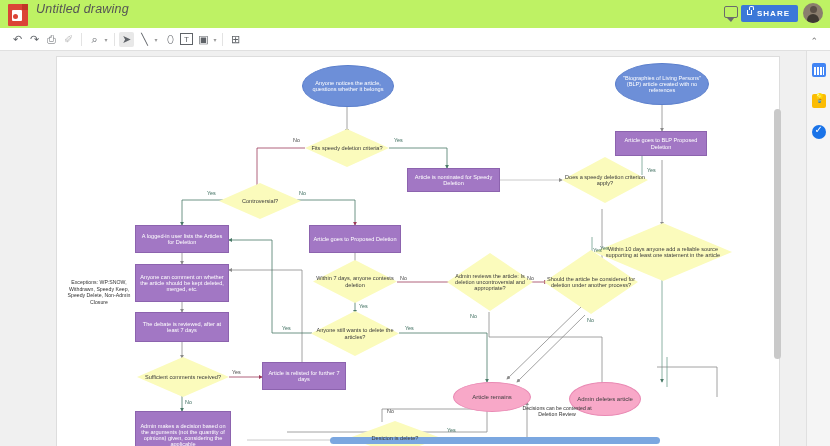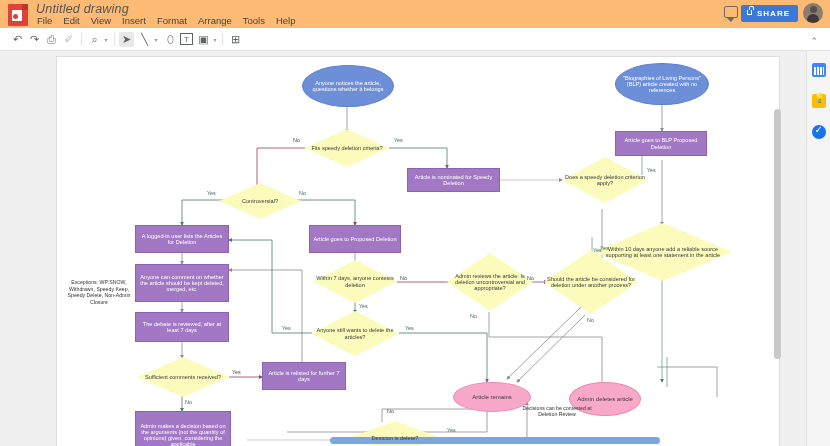--- a/index.html
+++ b/index.html
@@ -7,21 +7,21 @@
   html, body {
     margin: 0; padding: 0;
     width: 830px; height: 446px;
     overflow: hidden;
     background: #ffffff;
     font-family: "Liberation Sans", sans-serif;
   }
   #app { position: relative; width: 830px; height: 446px; background: #fff; }
 
   
-  .header { position: absolute; left: 0; top: 0; width: 830px; height: 28px; background: #fdba74; }
+  .header { position: absolute; left: 0; top: 0; width: 830px; height: 28px; background: #bef264; }
   .logo-icon {
     position: absolute; left: 8px; top: 4px; width: 20px; height: 22px;
     background: #db4437; border-radius: 1px;
   }
   .logo-icon::after {
     content: ""; position: absolute; left: 4px; top: 6px; width: 10px; height: 11px;
     background: #fff; border-radius: 1px;
   }
   .logo-icon::before {
     content: ""; position: absolute; right: 0; top: 0; width: 6px; height: 6px;
@@ -151,30 +151,20 @@
 </style>
 </head>
 <body>
 
 <div id="app">
 
   <div class="header">
     <div class="logo-icon"></div>
     <div class="logo-dot"></div>
     <div class="doc-title">Untitled drawing</div>
-    <div class="menubar">
-      <span>File</span>
-      <span>Edit</span>
-      <span>View</span>
-      <span>Insert</span>
-      <span>Format</span>
-      <span>Arrange</span>
-      <span>Tools</span>
-      <span>Help</span>
-    </div>
     <div class="comment-icon"></div>
     <div class="share-btn">
       <span class="lock"></span>
       <span>SHARE</span>
     </div>
     <div class="avatar"></div>
   </div>
 
   <div class="toolbar">
     <div class="tb" style="left:10px;width:15px;">↶</div>

